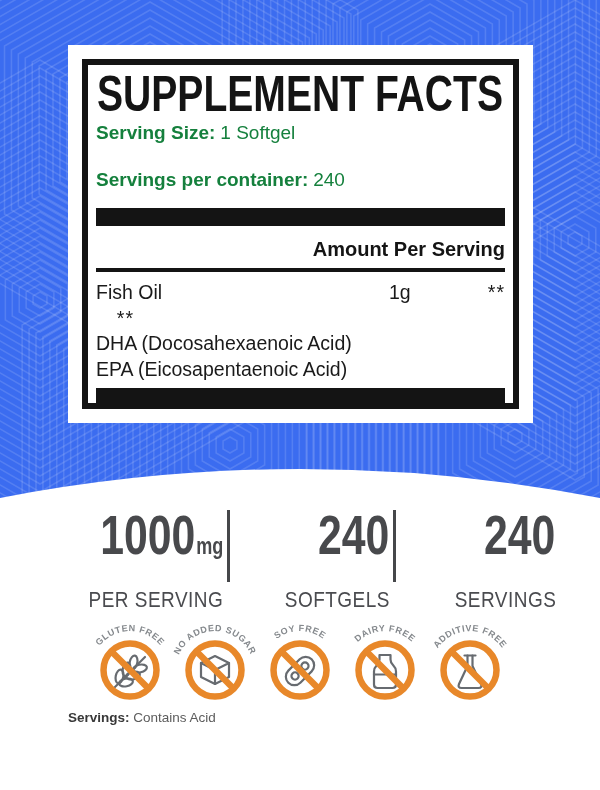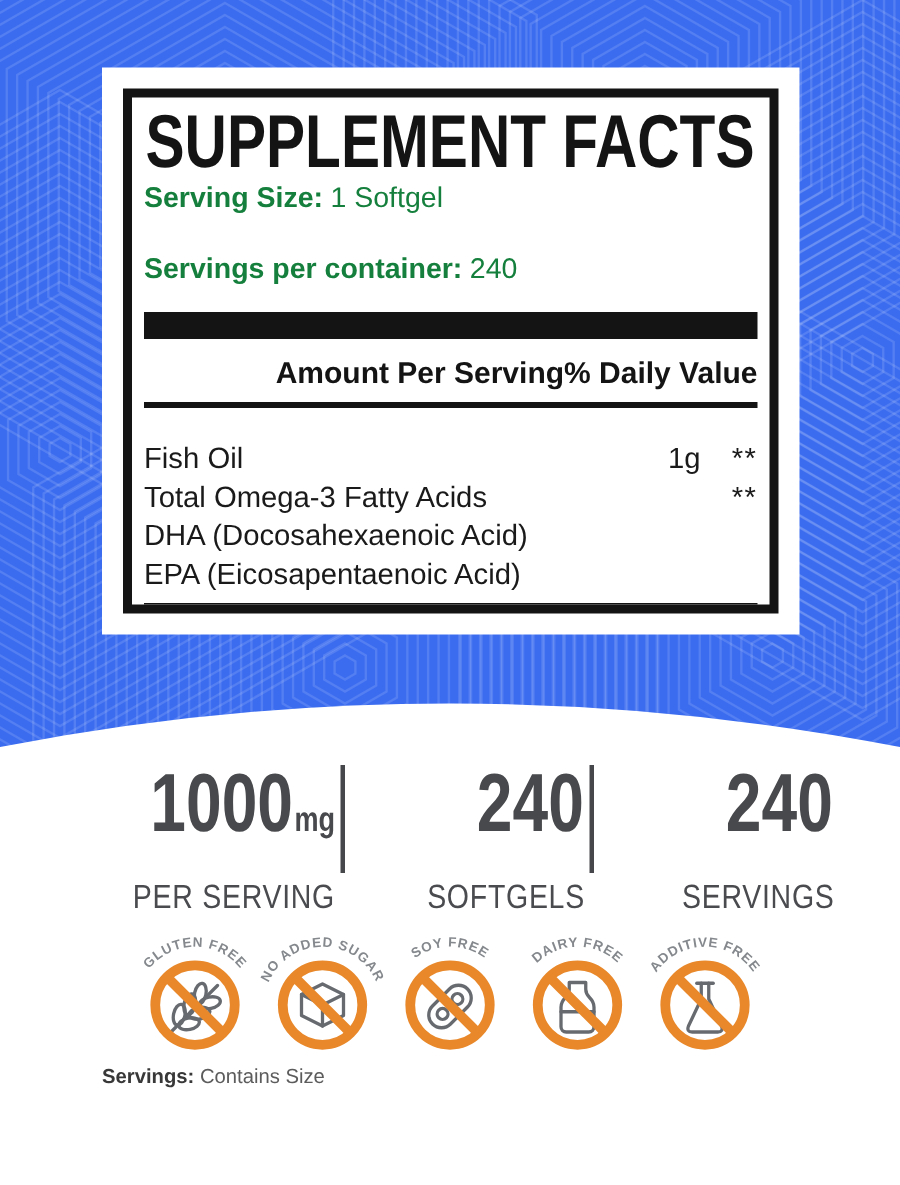--- a/index.html
+++ b/index.html
@@ -5,37 +5,37 @@
   html,body{margin:0;padding:0;background:#ffffff;}
   .page{position:relative;width:600px;height:790px;overflow:hidden;background:#ffffff;
         font-family:"Liberation Sans",sans-serif;}
 
   
   .blue-bg{position:absolute;left:0;top:0;width:600px;height:502px;background:#3B6CF0;}
   .blue-bg svg{display:block;}
   .curve-svg{position:absolute;left:0;top:438px;width:600px;height:64px;z-index:2;}
 
   
-  .panel{position:absolute;left:68px;top:45px;width:465px;height:378px;background:#ffffff;z-index:3;}
+  .panel{position:absolute;left:68px;top:45px;width:423px;height:378px;background:#ffffff;z-index:3;padding-left:42px;}
   .panel-box{position:absolute;left:14px;top:14px;right:14px;bottom:14px;
              border:6px solid #141414;padding:0 8px;box-sizing:border-box;overflow:hidden;}
   .title-svg{display:block;margin-top:6px;}
   .title-text{font-family:"Liberation Sans",sans-serif;font-weight:bold;fill:#141414;font-size:50px;}
   .serving-line{font-size:19px;color:#15803d;line-height:24px;margin-top:4px;}
   .serving-line.second{margin-top:23px;}
   .serving-line b{font-weight:bold;}
   .serving-line .val{margin-left:5px;}
   .thick-bar{height:18px;background:#141414;margin-top:16px;}
   .thead{display:flex;justify-content:flex-end;font-weight:bold;font-size:20px;
          color:#141414;margin-top:10px;line-height:26px;}
   .head-rule{height:4px;background:#141414;margin-top:6px;}
-  .t-rows{margin-top:22px;}
+  .t-rows{margin-top:8px;}
   .t-row{display:flex;font-size:19.5px;color:#1a1a1a;line-height:25.5px;}
   .t-name{flex:1;}
-  .t-amt{width:78px;text-align:right;}
+  .t-amt{width:78px;text-align:left;}
   .t-dv{width:38px;text-align:right;letter-spacing:1px;}
   .thick-bar.bottom{height:17px;margin-top:6px;}
 
   
   .stats{position:absolute;left:0;top:500px;width:600px;height:92px;z-index:3;
          display:flex;justify-content:center;align-items:flex-start;}
   .stat{display:flex;flex-direction:column;align-items:flex-end;gap:25px;}
   .stat.c1{width:185px;} .stat.c2{width:163px;} .stat.c3{width:163px;}
   .stat-value{margin-top:12px;height:48px;display:flex;align-items:baseline;
               font-weight:bold;color:#48494C;transform:scale(0.95,1.22);line-height:48px;}
@@ -268,31 +268,29 @@
       </svg>
       <div class="serving-line">
         <b>Serving Size:</b><span class="val">1 Softgel</span>
       </div>
       <div class="serving-line second">
         <b>Servings per container:</b><span class="val">240</span>
       </div>
       <div class="thick-bar"></div>
       <div class="thead">
         <span>Amount Per Serving</span>
-        <span>% Daily Value</span>
       </div>
       <div class="head-rule"></div>
       <div class="t-rows">
         <div class="t-row">
           <span class="t-name">Fish Oil</span>
           <span class="t-amt">1g</span>
           <span class="t-dv">**</span>
         </div>
         <div class="t-row">
-          <span class="t-name">Total Omega-3 Fatty Acids</span>
           <span class="t-dv">**</span>
         </div>
         <div class="t-row">
           <span class="t-name">DHA (Docosahexaenoic Acid)</span>
           <span class="t-amt"></span>
           <span class="t-dv"></span>
         </div>
         <div class="t-row">
           <span class="t-name">EPA (Eicosapentaenoic Acid)</span>
           <span class="t-amt"></span>
@@ -396,17 +394,17 @@
         <circle class="ring" cx="42" cy="58" r="26.5"></circle>
         <line class="slash" x1="23.3" y1="39.3" x2="60.7" y2="76.7"></line>
       </svg>
     </div>
 
   </section>
 
   <section class="footer">
     <div>
       <b>Servings:</b>
-      <span>Contains Size</span>
+      <span>Contains Acid</span>
     </div>
   </section>
 
 </div>
 
 </body></html>

